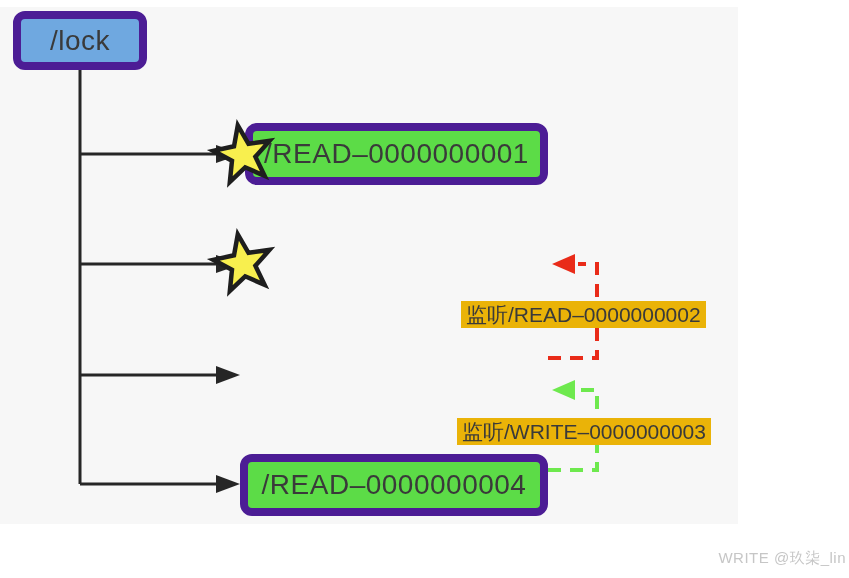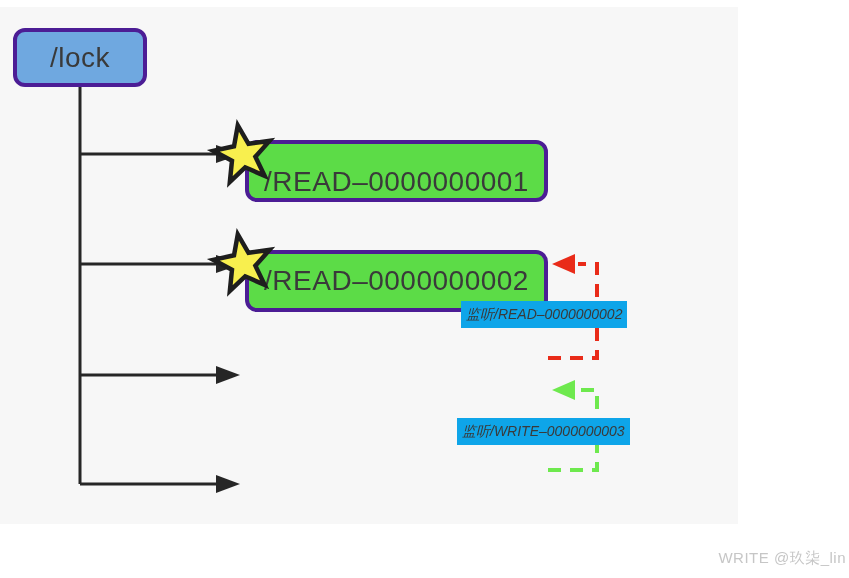--- a/index.html
+++ b/index.html
@@ -13,37 +13,37 @@
     background: #f7f7f7;
   }
 
   svg.layer { position: absolute; left: 0; top: 0; width: 849px; height: 578px; pointer-events: none; }
   #connector-layer { z-index: 1; }
   #star-layer { z-index: 4; }
 
   .znode {
     position: absolute;
     display: flex; align-items: center; justify-content: center;
-    border: 4px solid #4c1d95; border-radius: 12px;
+    border: 8px solid #4c1d95; border-radius: 12px;
     font-size: 28px; color: #3a3a3a; letter-spacing: 0.5px;
-    z-index: 2; white-space: nowrap; margin-top: 17px;
+    z-index: 2; white-space: nowrap;
   }
   .znode.root  { left: 13px;  top: 11px;  width: 134px; height: 59px; background: #6fa8e0; }
   .znode.read  { background: #5cdc47; }
   .znode.write { background: #d14a3a; }
-  .znode.n1 { left: 245px; top: 123px; width: 303px; height: 62px; align-items: flex-end; }
+  .znode.n1 { left: 245px; top: 123px; width: 303px; height: 62px; }
   .znode.n2 { left: 245px; top: 233px; width: 303px; height: 62px; }
   .znode.n3 { left: 240px; top: 344px; width: 308px; height: 62px; }
   .znode.n4 { left: 240px; top: 454px; width: 308px; height: 62px; }
 
   .watch-label {
     position: absolute; z-index: 3;
-    background: #0ea5e9; color: #3a3a3a;
-    font-size: 14px; line-height: 25px;
-    padding: 1px 5px; white-space: nowrap; font-style: italic;
+    background: #eab308; color: #3a3a3a;
+    font-size: 21px; line-height: 25px;
+    padding: 1px 5px; white-space: nowrap;
   }
   .watch-label.w1 { left: 461px; top: 301px; }
   .watch-label.w2 { left: 457px; top: 418px; }
 
   .watermark {
     position: absolute; right: 3px; top: 549px; z-index: 5;
     color: #c6c6c6; font-size: 15px; letter-spacing: 0.5px; white-space: nowrap;
   }
 </style>
 </head>
@@ -81,25 +81,25 @@
   </svg>
 
   <div class="znode root">
     <span>/lock</span>
   </div>
 
   <div class="znode read n1">
     <span>/READ–0000000001</span>
   </div>
 
-  <div class="znode read n2">
-    <span>/READ–0000000002</span>
-  </div>
 
 
+  <div class="znode read n4">
+    <span>/READ–0000000004</span>
+  </div>
 
   <div class="watch-label w1">监听/READ–0000000002</div>
   <div class="watch-label w2">监听/WRITE–0000000003</div>
 
   <svg class="layer" id="star-layer" viewBox="0 0 849 578">
     <g transform="translate(243,155) rotate(-10)">
       <polygon points="0,-30 -7.35,-10.11 -28.53,-9.27 -11.89,3.86 -17.63,24.27 0,12.5 17.63,24.27 11.89,3.86 28.53,-9.27 7.35,-10.11" fill="#f8ef4e" stroke="#1e1e1e" stroke-width="4.5" stroke-linejoin="miter"></polygon>
     </g>
     <g transform="translate(243,264) rotate(-10)">
       <polygon points="0,-30 -7.35,-10.11 -28.53,-9.27 -11.89,3.86 -17.63,24.27 0,12.5 17.63,24.27 11.89,3.86 28.53,-9.27 7.35,-10.11" fill="#f8ef4e" stroke="#1e1e1e" stroke-width="4.5" stroke-linejoin="miter"></polygon>

